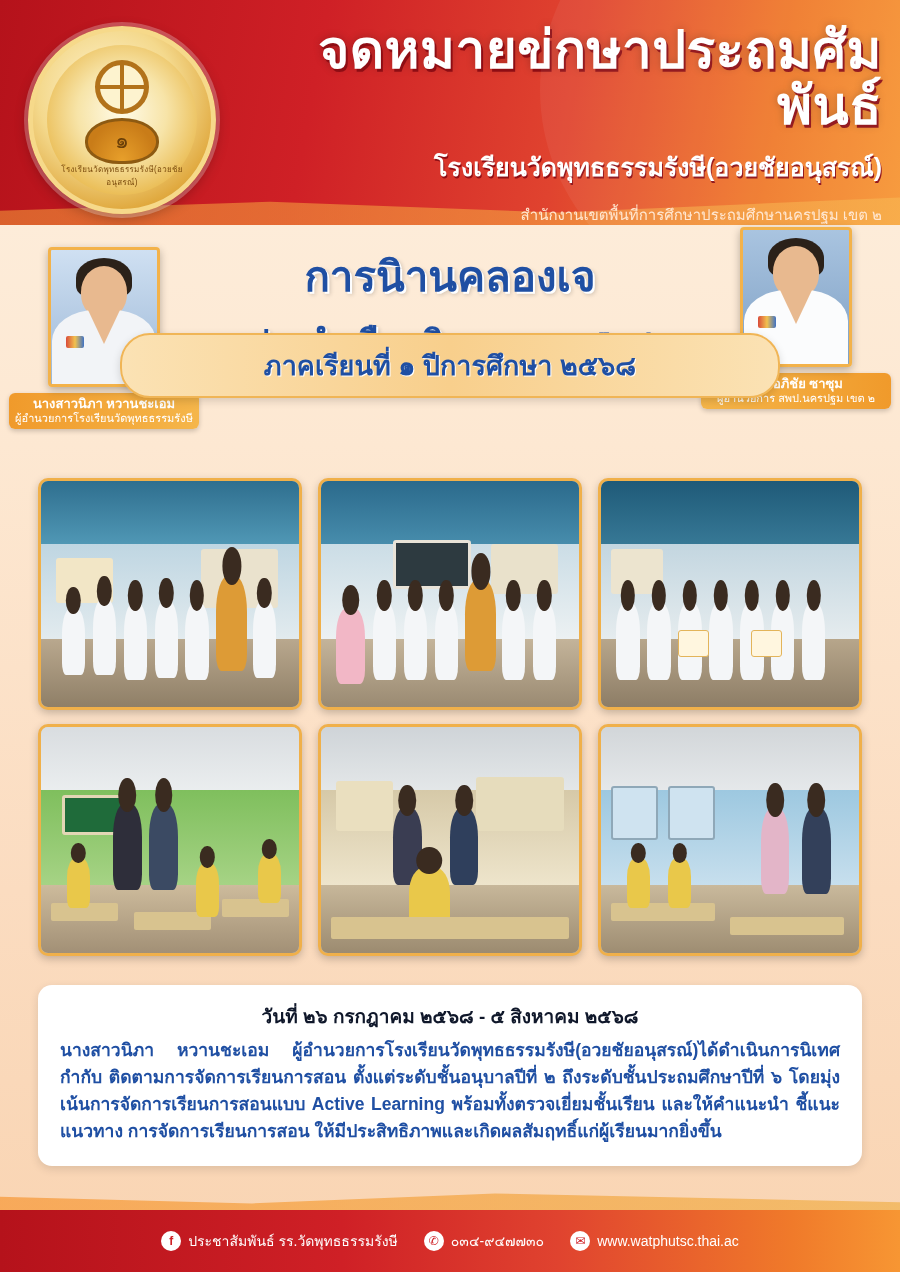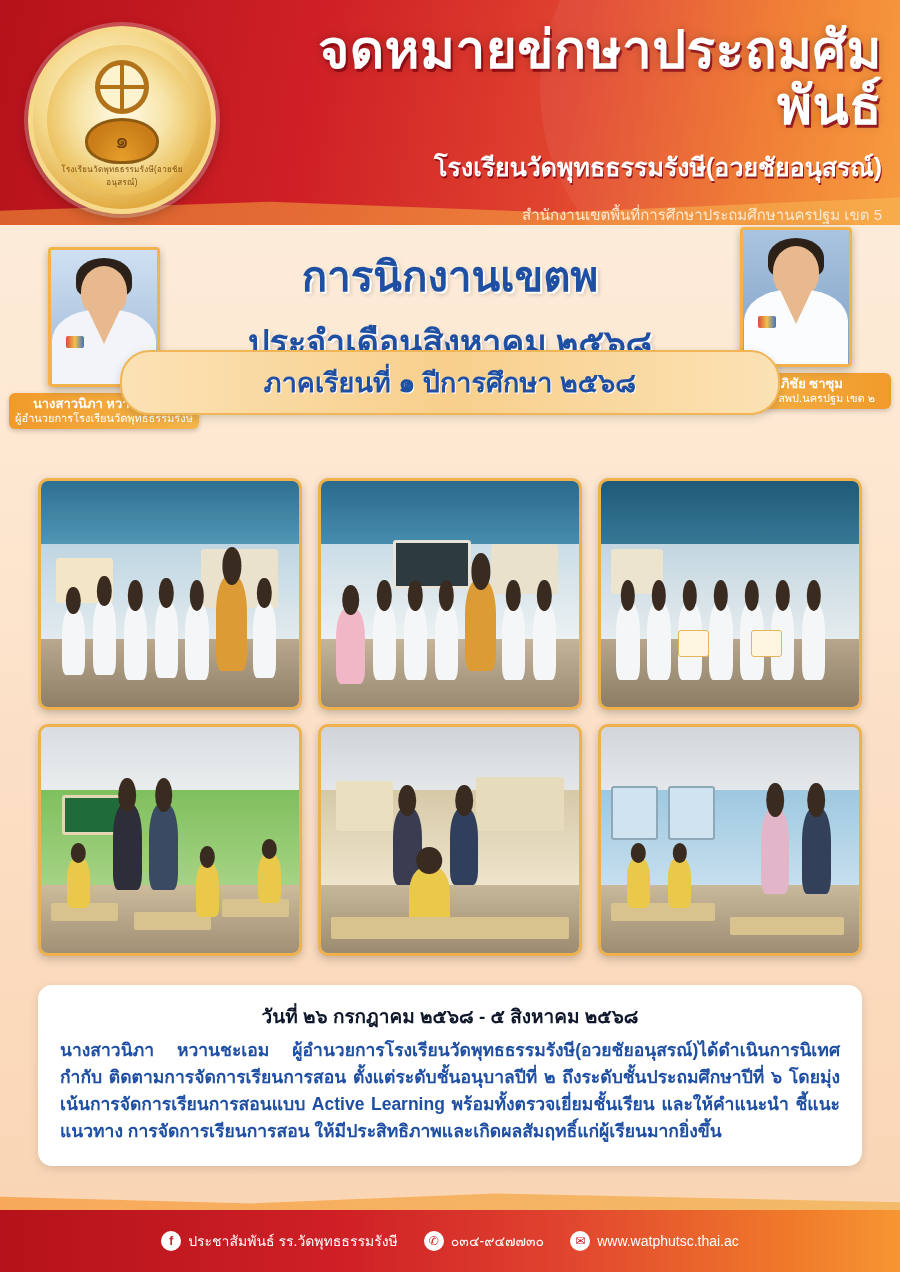--- a/index.html
+++ b/index.html
@@ -157,21 +157,21 @@
     padding: 3px 4px;
     width: 190px;
     margin-left: -39px;
     box-shadow: 0 2px 5px rgba(0,0,0,.2);
     line-height: 1.25;
   }
   .person-role { font-size: 11px; font-weight: normal; display: block; }
   .person.right .person-name { background: linear-gradient(90deg, #f5b64a, #f09a2b); }
   
   .term-banner {
-    position: absolute; left: 120px; right: 120px; bottom: 10px;
+    position: absolute; left: 120px; right: 120px; bottom: 27px;
     background: linear-gradient(90deg, #fbe2b4 0%, #f8cf8c 50%, #fbe2b4 100%);
     border: 2px solid #f0b556;
     border-radius: 30px;
     text-align: center;
     padding: 9px 6px;
     box-shadow: 0 3px 8px rgba(0,0,0,.15);
   }
   .term-banner span {
     font-size: 27px; font-weight: bold; color: #1f4fa3;
     text-shadow: 1px 1px 0 #fff;
@@ -267,28 +267,28 @@
       <div class="logo-inner">
         <div class="logo-wheel"></div>
         <div class="logo-lotus"></div>
         <div class="logo-ring-text">โรงเรียนวัดพุทธธรรมรังษี(อวยชัยอนุสรณ์)</div>
       </div>
     </div>
 
     <div class="header-text">
       <div class="title-main">จดหมายข่กษาประถมศัมพันธ์</div>
       <div class="title-sub">โรงเรียนวัดพุทธธรรมรังษี(อวยชัยอนุสรณ์)</div>
-      <div class="title-office">สำนักงานเขตพื้นที่การศึกษาประถมศึกษานครปฐม เขต 5</div>
+      <div class="title-office">สำนักงานเขตพื้นที่การศึกษาประถมศึกษานครปฐม เขต ๒</div>
     </div>
   </div>
 
   <div class="mid">
 
     <div class="topic-block">
-      <div class="topic-1">การนิกงานเขตพ</div>
+      <div class="topic-1">การนิานคลองเจ</div>
       <div class="topic-2">ประจำเดือนสิงหาคม ๒๕๖๘</div>
     </div>
 
     <div class="person left">
       <div class="person-photo">
         <div class="p-hair"></div>
         <div class="p-head"></div>
         <div class="p-body">
           <div class="p-medal"></div>
         </div>

